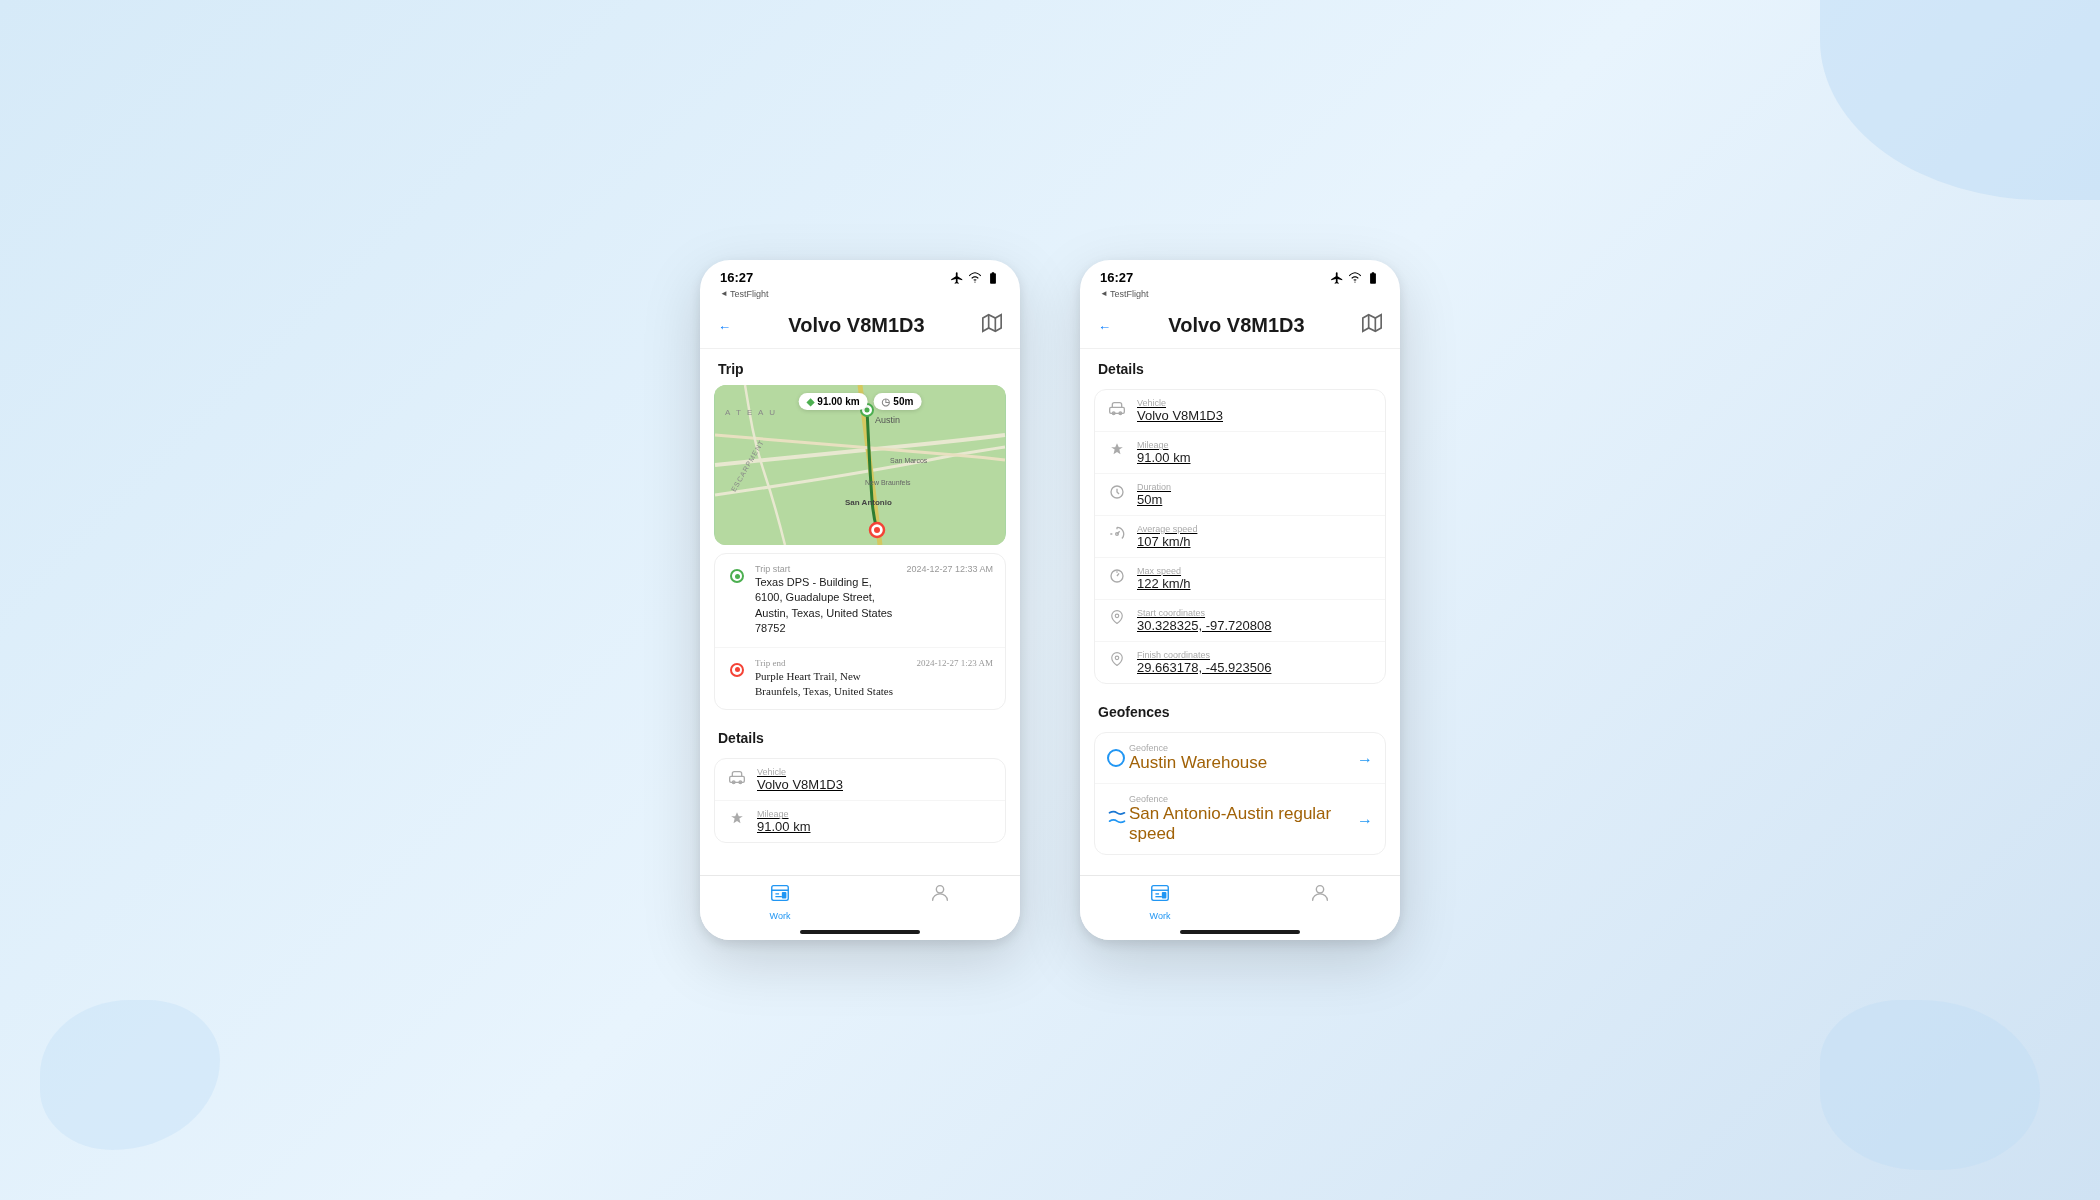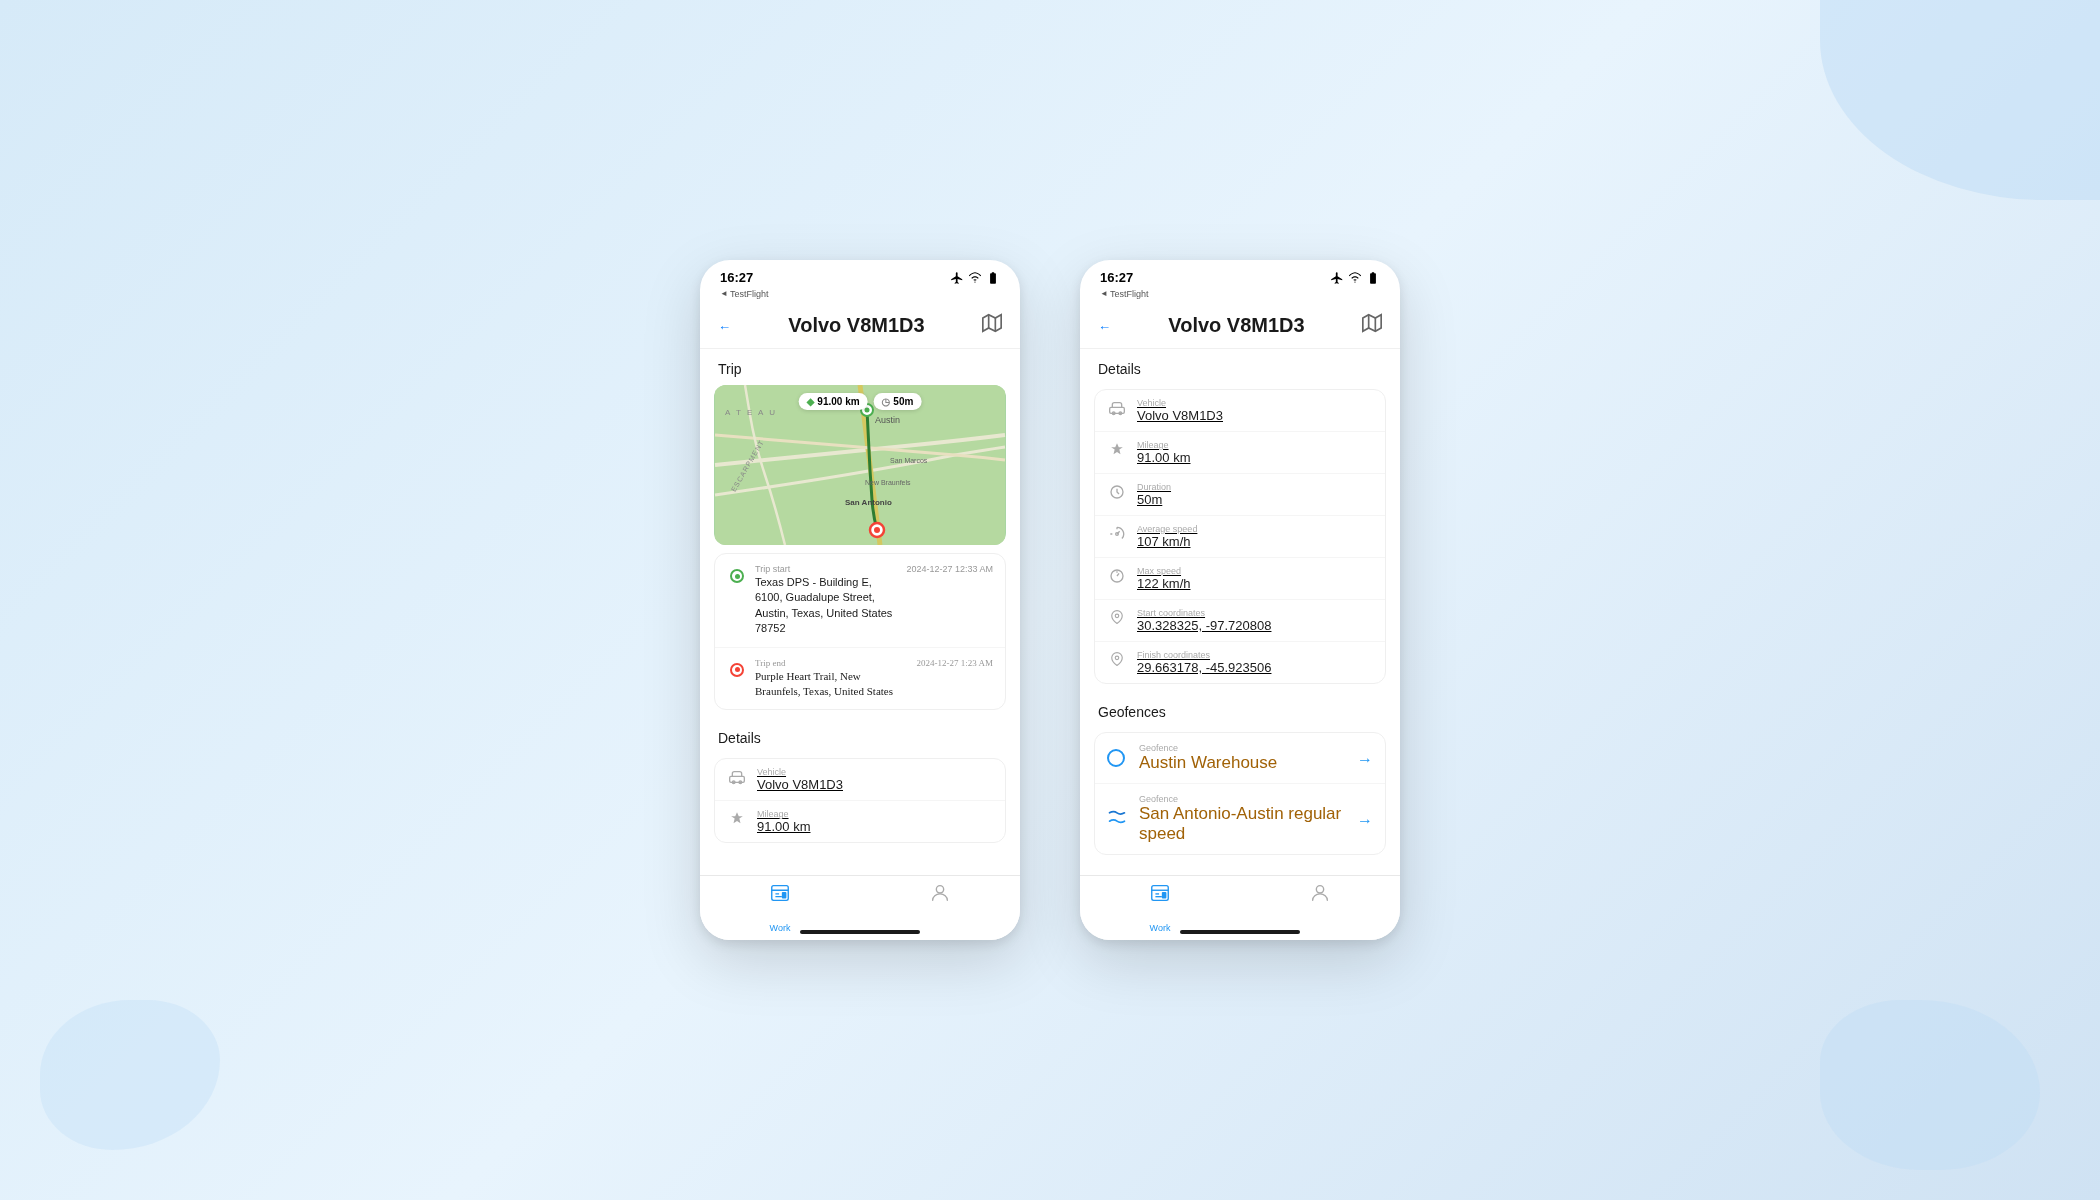--- a/index.html
+++ b/index.html
@@ -90,21 +90,21 @@
       overflow-y: auto;
       overflow-x: hidden;
       padding: 0 0 60px;
       scrollbar-width: none;
     }
     .phone-content::-webkit-scrollbar { display: none; }
 
     
     .section-title {
       font-size: 14px;
-      font-weight: 400;
+      font-weight: 700;
       color: #1a1a1a;
       padding: 12px 18px 8px;
     }
 
     
     .map-container {
       margin: 0 14px;
       border-radius: 12px;
       overflow: hidden;
       height: 160px;
@@ -241,21 +241,20 @@
       margin: 4px 14px 8px;
       background: white;
       border-radius: 12px;
       border: 1px solid #efefef;
       overflow: hidden;
     }
     .geofence-row {
       display: flex;
       align-items: center;
       padding: 10px 12px;
-      gap: 10px;
     }
     .geofence-row + .geofence-row { border-top: 1px solid #f5f5f5; }
     .geofence-icon { width: 22px; flex-shrink: 0; }
     .geofence-circle {
       width: 18px;
       height: 18px;
       border-radius: 50%;
       border: 2px solid #2196F3;
     }
     .geofence-content { flex: 1; }
@@ -274,21 +273,21 @@
       border-top: 1px solid #e8e8e8;
       display: flex;
       align-items: flex-start;
       padding-top: 6px;
     }
     .tab-item {
       flex: 1;
       display: flex;
       flex-direction: column;
       align-items: center;
-      gap: 14px;
+      gap: 2px;
       cursor: pointer;
     }
     .tab-icon { font-size: 20px; }
     .tab-label { font-size: 9px; color: #999; }
     .tab-label.active { color: #2196F3; }
     .tab-icon-active { color: #2196F3; }
     .tab-indicator {
       position: absolute;
       bottom: 6px;
       left: 50%;

